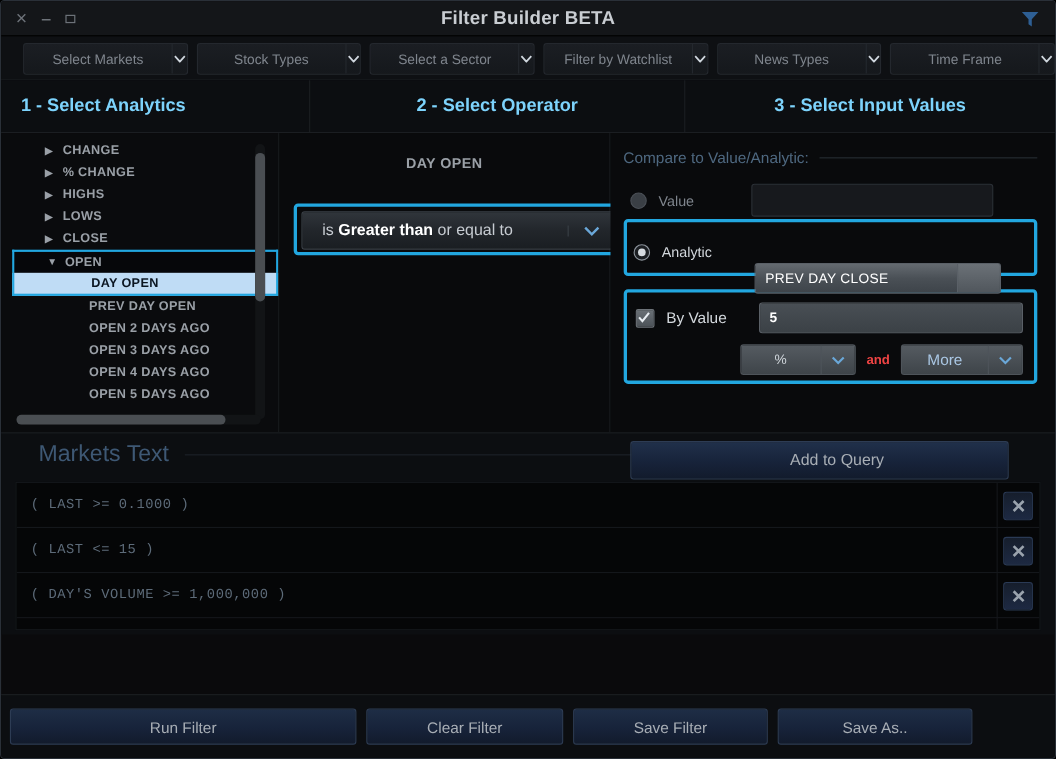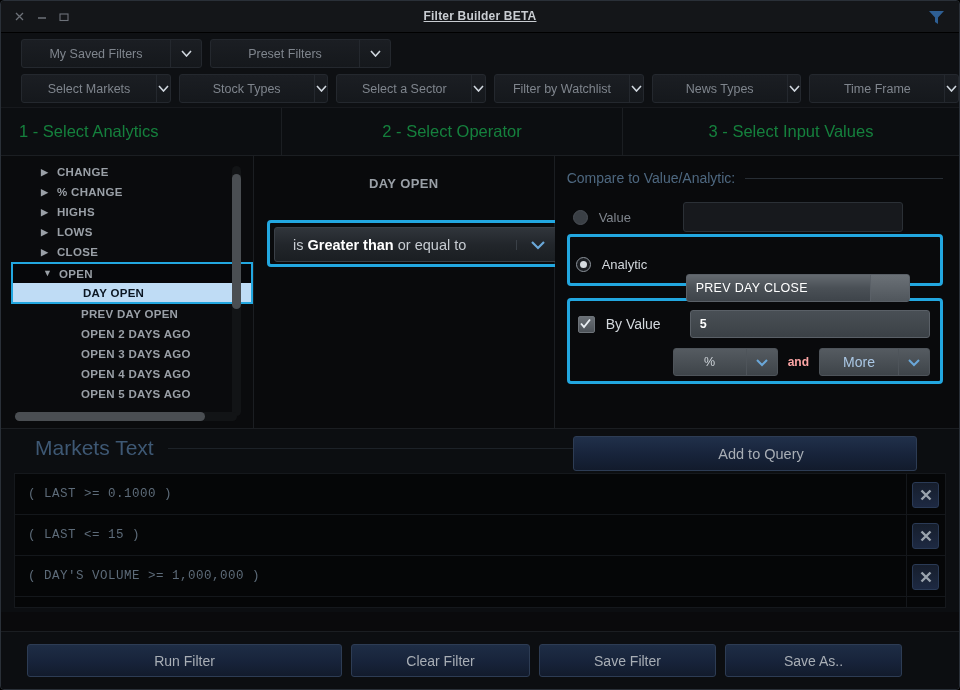--- a/index.html
+++ b/index.html
@@ -48,24 +48,23 @@
     cursor: pointer;
   }
   .win-btn.maxi svg { display: block; }
   .title-text {
     position: absolute;
     left: 0; right: 0; top: 0;
     height: 31px;
     line-height: 31px;
     text-align: center;
     color: #c9cdd2;
-    font-size: 12px;
+    font-size: 17px;
     font-weight: bold;
     letter-spacing: .2px;
-    text-decoration: underline;
   }
   .funnel {
     position: absolute;
     right: 14px; top: 8px;
     width: 17px; height: 16px;
     cursor: pointer;
   }
 
   
   .toolbar {
@@ -116,23 +115,23 @@
   
   .colheads {
     display: flex;
     height: 47px;
     background: #0c0e11;
     border-bottom: 1px solid #1b1e22;
   }
   .colhead {
     display: flex;
     align-items: center;
-    color: #15803d;
+    color: #7dd3fc;
     font-size: 16.5px;
-    font-weight: normal;
+    font-weight: bold;
   }
   .colhead.c1 { width: 262px; padding-left: 18px; border-right: 1px solid #1b1e22; }
   .colhead.c2 { width: 340px; justify-content: center; border-right: 1px solid #1b1e22;}
   .colhead.c3 { flex: 1; justify-content: center; }
 
   
   .panes {
     display: flex;
     height: 272px;
     background: #0a0c0e;
@@ -439,21 +438,21 @@
   }
   .sm-combo.more .sct { color: #aac7e4; font-size: 14px; min-width: 62px; }
   .sm-combo .sca {
     width: 30px;
     display: flex;
     align-items: center;
     justify-content: center;
     border-left: 1px solid #4e545a;
   }
   .andtxt {
-    color: #fca5a5;
+    color: #ef4444;
     font-size: 12px;
     font-weight: bold;
   }
 
   
   .ftsect {
     background: #0c0e11;
     border-top: 1px solid #1b1e22;
     height: 183px;
     position: relative;
@@ -535,21 +534,21 @@
 
   
   .btnbar {
     position: absolute;
     left: 0; right: 0; bottom: 0;
     height: 57px;
     background: #0c0e11;
     border-top: 1px solid #1b1e22;
     display: flex;
     align-items: center;
-    padding-left: 26px;
+    padding-left: 8px;
     gap: 9px;
   }
   .bigbtn {
     height: 31px;
     border: 1px solid #2d3c54;
     border-radius: 3px;
     background: linear-gradient(180deg,#1e2d45 0%,#17233a 55%,#121b2c 100%);
     color: #a8aeb5;
     font-size: 14px;
     display: flex;
@@ -587,38 +586,20 @@
     </div>
     <div class="title-text">Filter Builder BETA</div>
     <div class="funnel">
       <svg width="17" height="16" viewBox="0 0 17 16">
           <path d="M1 2 H16 L10 8.5 V15 L7 13 V8.5 Z" fill="#2e5f94"></path>
         </svg>
     </div>
   </div>
 
   <div class="toolbar">
-    <div class="tb-row row1">
-      <div class="combo wide1">
-        <div class="lbl">My Saved Filters</div>
-        <div class="arrow">
-          <svg class="chev" viewBox="0 0 11 7">
-              <path d="M1 1 L5.5 6 L10 1" stroke="#cfd6dd" stroke-width="1.6" fill="none"></path>
-            </svg>
-        </div>
-      </div>
-      <div class="combo wide1">
-        <div class="lbl">Preset Filters</div>
-        <div class="arrow">
-          <svg class="chev" viewBox="0 0 11 7">
-              <path d="M1 1 L5.5 6 L10 1" stroke="#cfd6dd" stroke-width="1.6" fill="none"></path>
-            </svg>
-        </div>
-      </div>
-    </div>
     <div class="tb-row row2">
       <div class="combo wide2">
         <div class="lbl">Select Markets</div>
         <div class="arrow">
           <svg class="chev" viewBox="0 0 11 7">
               <path d="M1 1 L5.5 6 L10 1" stroke="#cfd6dd" stroke-width="1.6" fill="none"></path>
             </svg>
         </div>
       </div>
       <div class="combo wide2">

